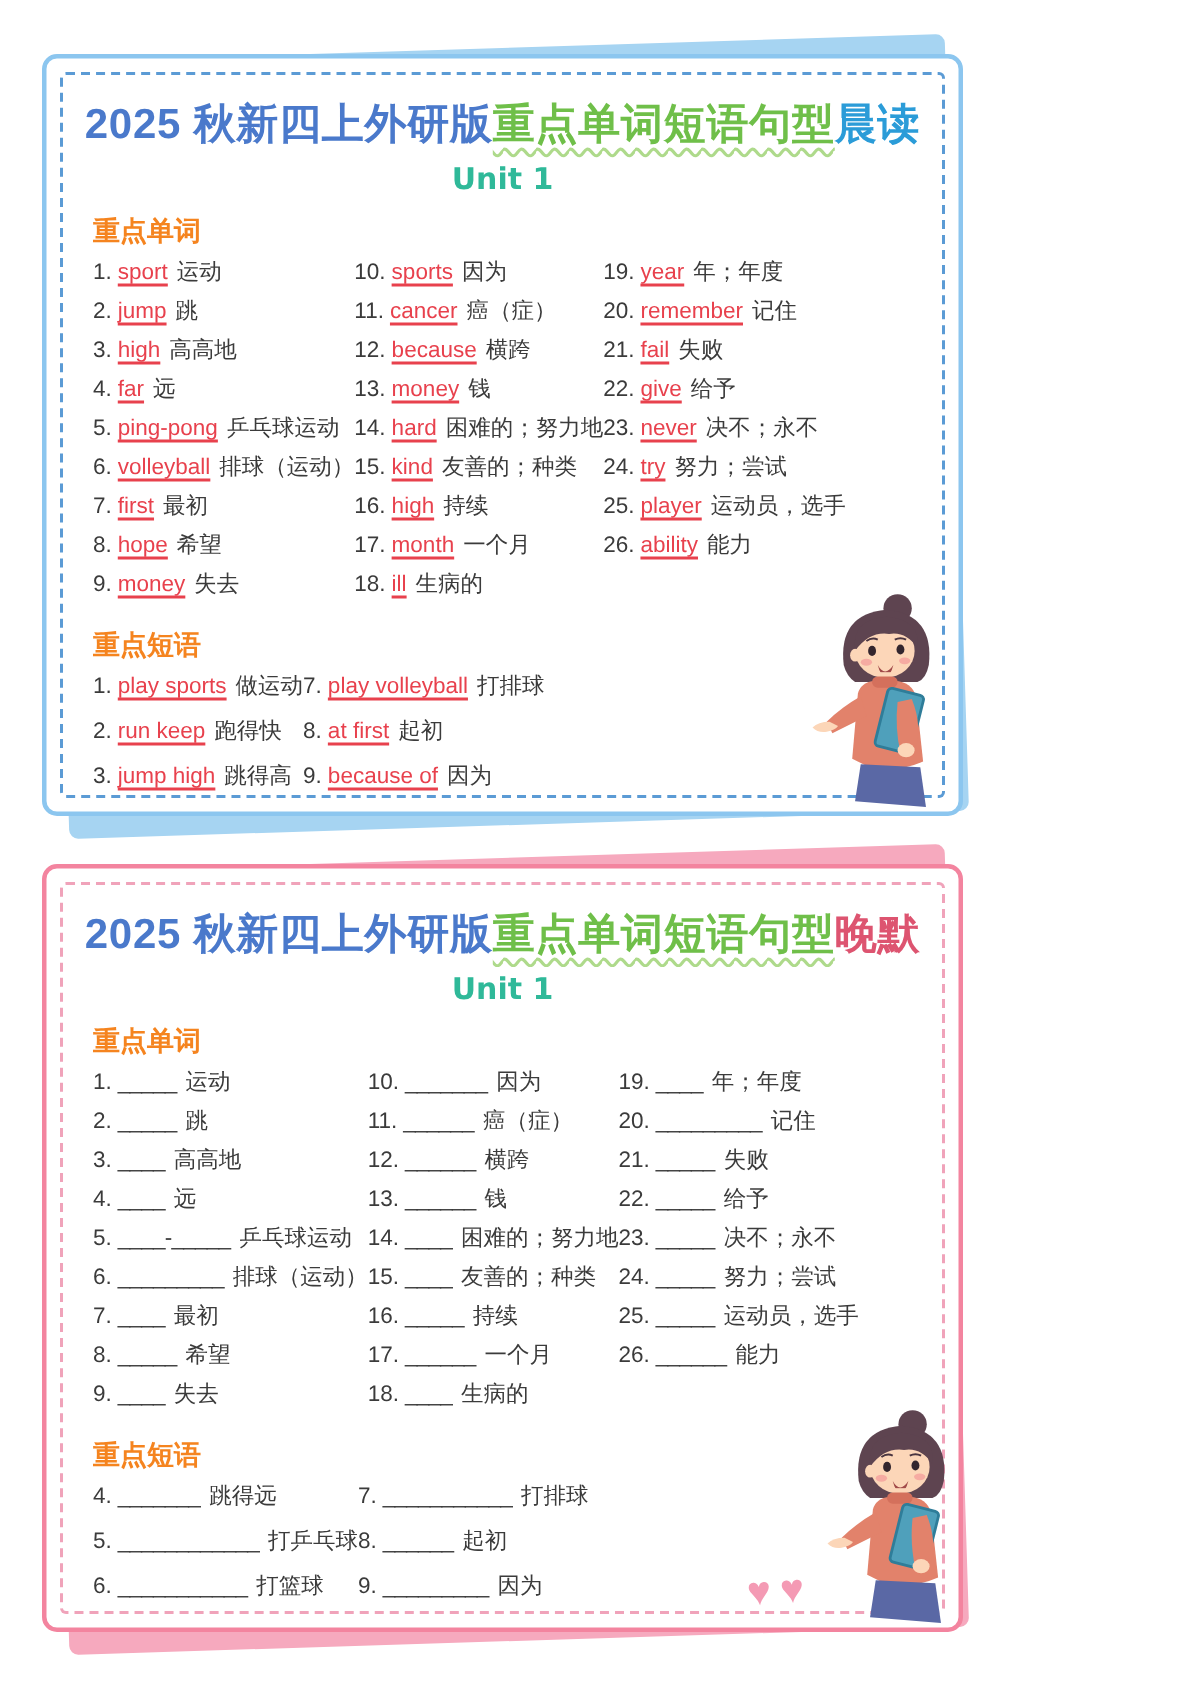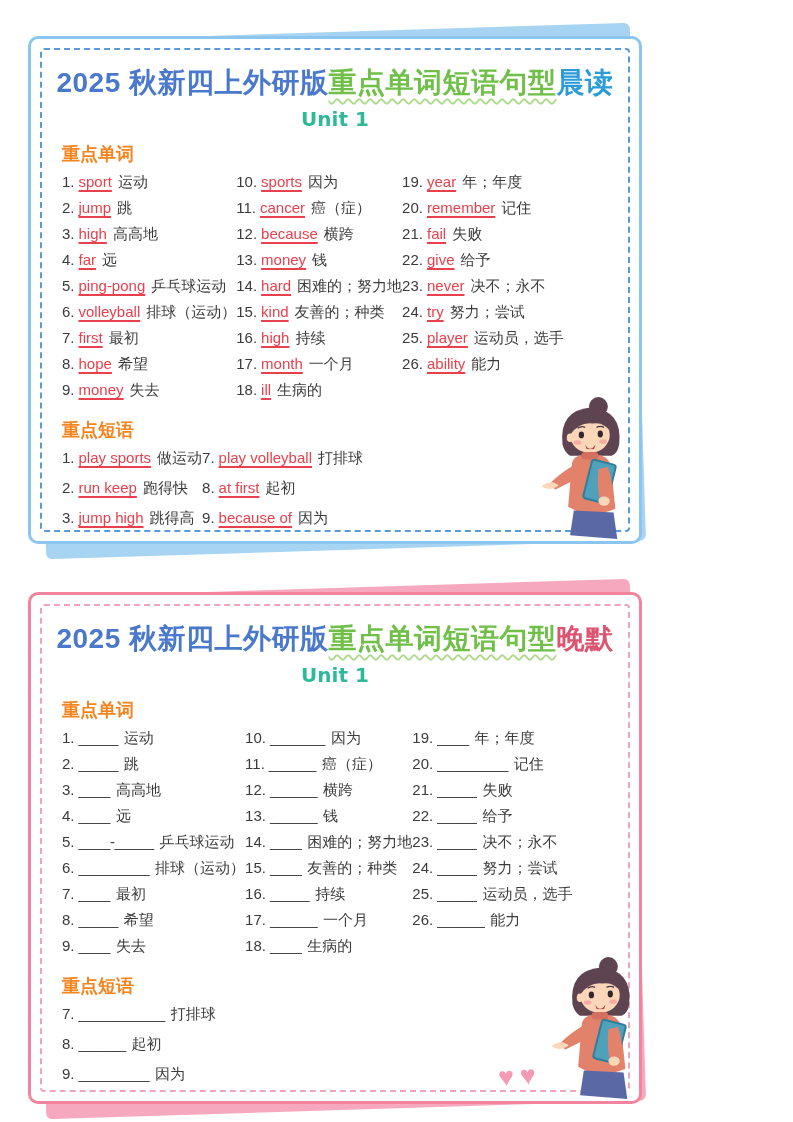--- a/index.html
+++ b/index.html
@@ -1,20 +1,20 @@
 <!DOCTYPE html>
 <html><head>
 <meta charset="utf-8">
 <style>
   html,body{margin:0;padding:0;background:#fff;}
   .page{position:relative;width:793px;height:1122px;background:#ffffff;overflow:hidden;
         font-family:"Liberation Sans","DejaVu Sans",sans-serif;}
   .panel{position:absolute;left:28px;width:614px;}
   .panel-morning{top:36px;height:508px;}
-  .panel-evening{top:592px;height:512px;}
+  .panel-evening{top:576px;height:512px;}
   .backdrop{position:absolute;top:-4px;bottom:-6px;left:10px;right:4px;border-radius:6px;
             transform:rotate(-1.8deg);}
   .backdrop.blue{background:#a6d4f2;}
   .backdrop.pink{background:#f6a9be;}
   .card{position:absolute;inset:0;background:#ffffff;border-radius:10px;}
   .card.blue{border:3px solid #8cc6ef;}
   .card.pink{border:3px solid #f3849f;}
   .dashed{position:absolute;inset:9px;border-radius:4px;padding:4px 0 0 0;}
   .dashed.blue{border:2.5px dashed #5b9bd5;}
   .dashed.pink{border:2.5px dashed #f0a3ba;}
@@ -302,20 +302,32 @@
                 </div>
             </div>
           </div>
 
         <div class="sec">重点短语</div>
         <div class="cols">
 
             <div class="col">
 
             <div class="row prow">
+                  <span class="num">4.</span><span class="blank">_______</span><span class="zh">跳得远</span>
+                </div>
+              <div class="row prow">
+                  <span class="num">5.</span><span class="blank">____________</span><span class="zh">打乒乓球</span>
+                </div>
+              <div class="row prow">
+                  <span class="num">6.</span><span class="blank">___________</span><span class="zh">打篮球</span>
+                </div>
+            </div>
+            <div class="col">
+
+            <div class="row prow">
                   <span class="num">7.</span><span class="blank">___________</span><span class="zh">打排球</span>
                 </div>
               <div class="row prow">
                   <span class="num">8.</span><span class="blank">______</span><span class="zh">起初</span>
                 </div>
               <div class="row prow">
                   <span class="num">9.</span><span class="blank">_________</span><span class="zh">因为</span>
                 </div>
             </div>
           </div>

